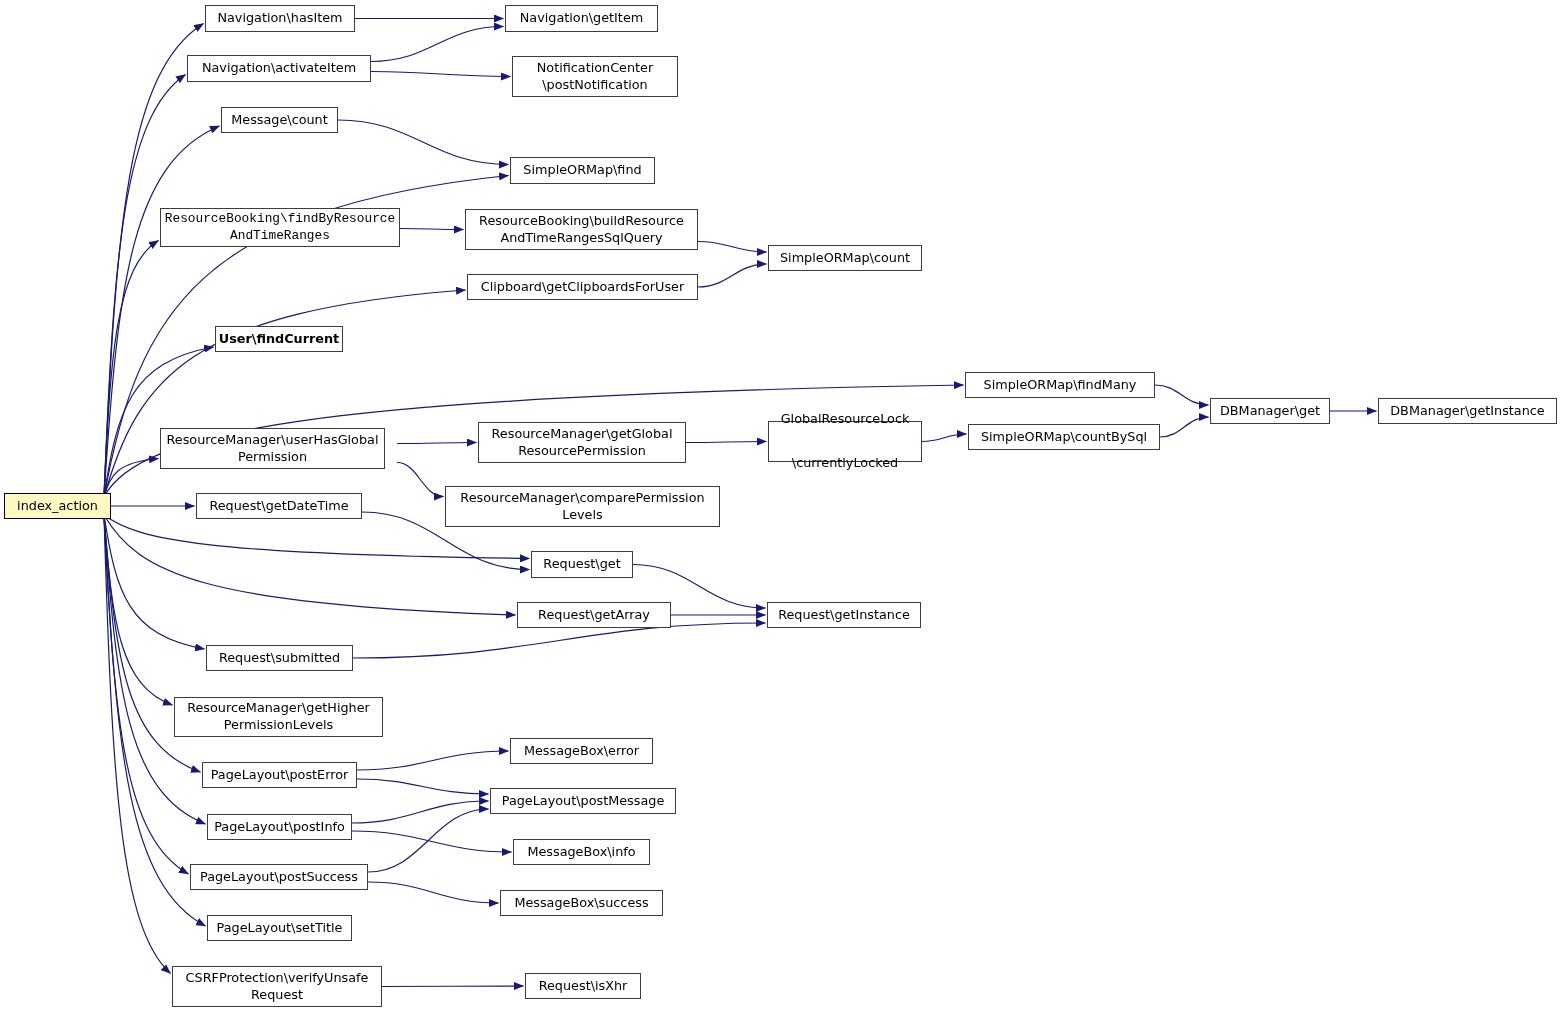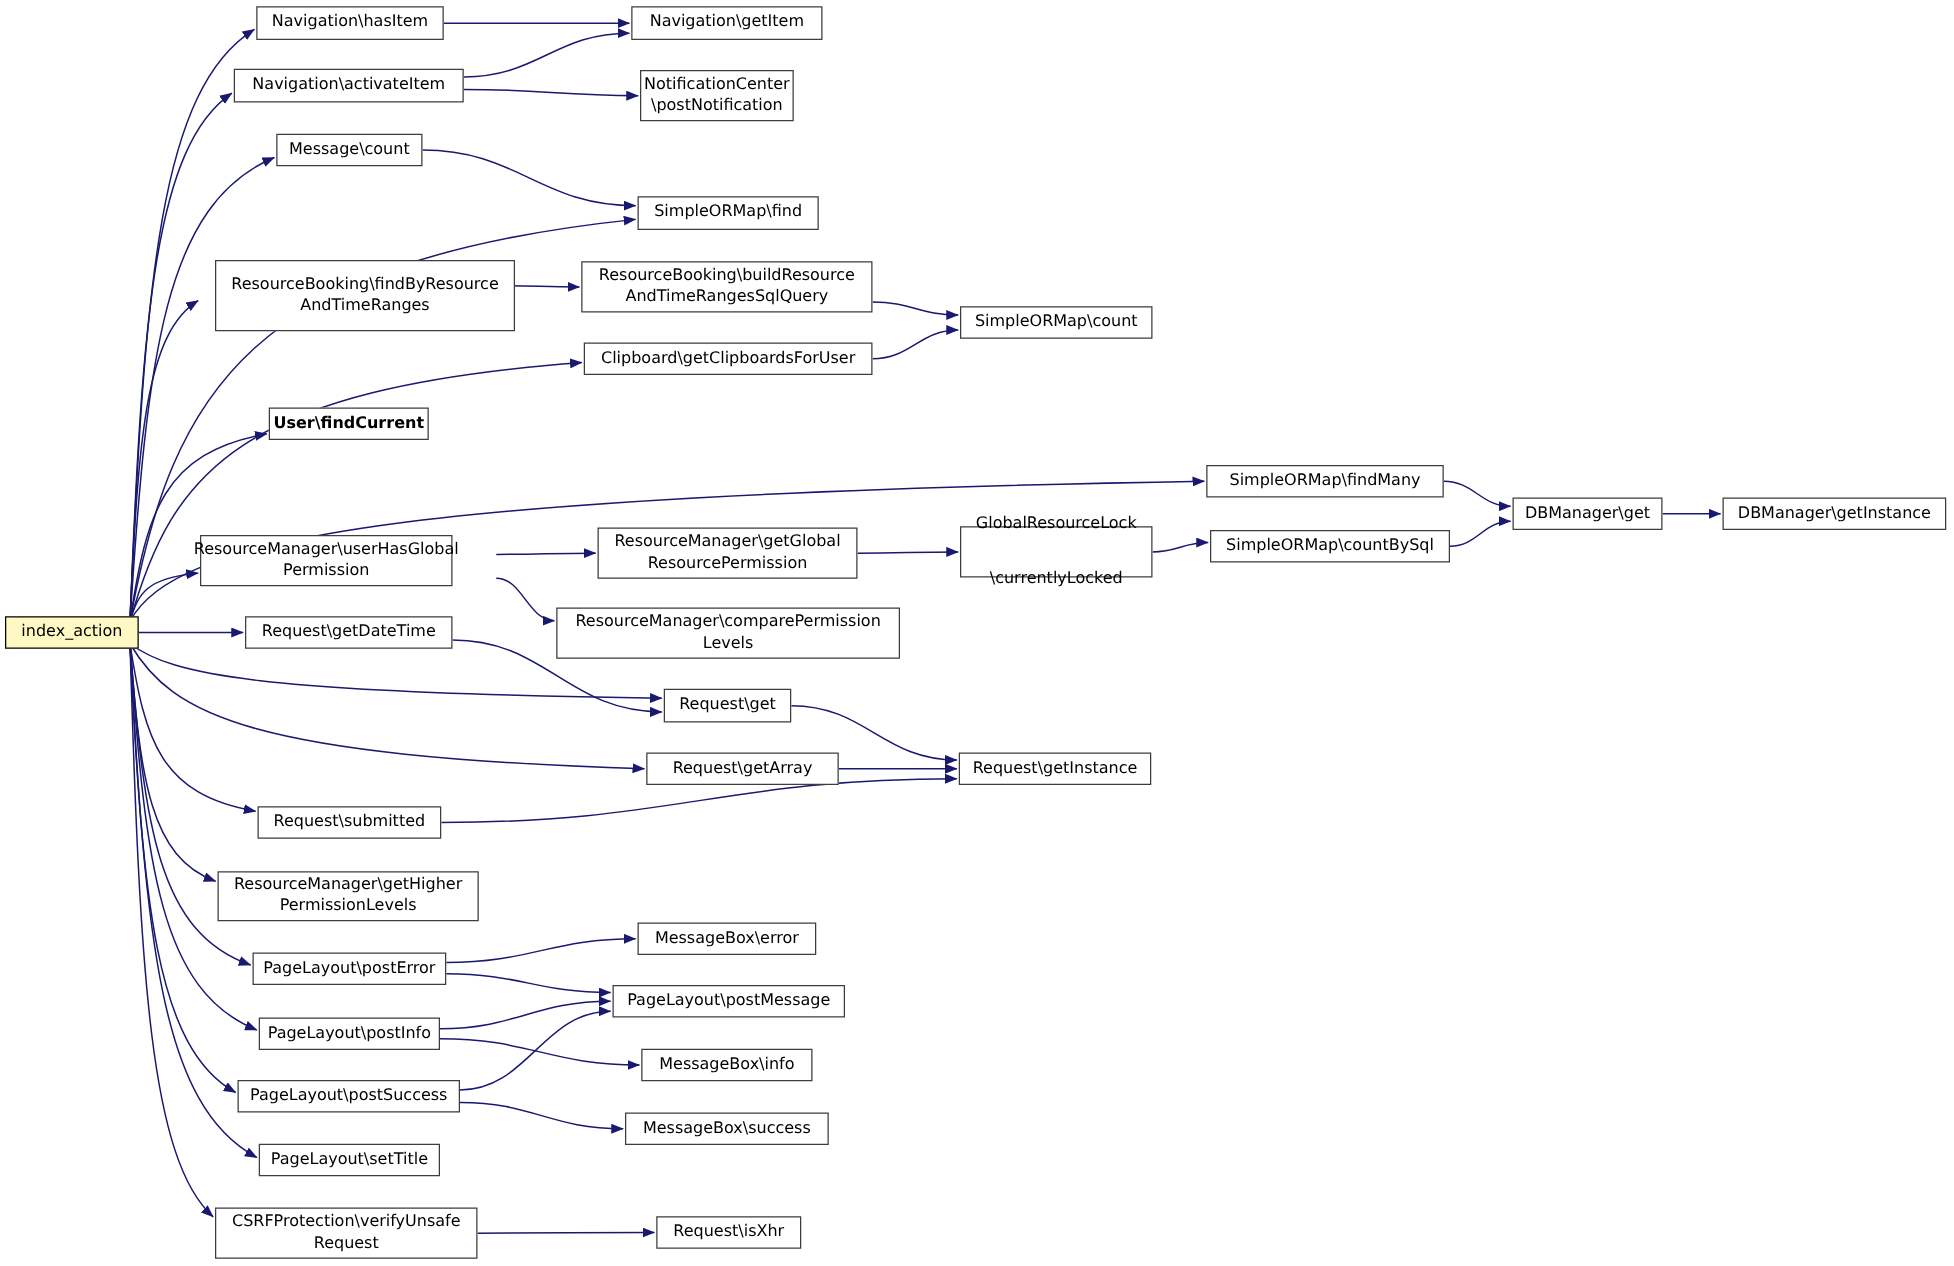--- a/index.html
+++ b/index.html
@@ -115,31 +115,31 @@
       </div>
       <div class="node" style="left: 205px; top: 5px; width: 150px; height: 27px;">
         <span>Navigation\hasItem</span>
       </div>
       <div class="node" style="left: 505px; top: 5px; width: 153px; height: 27px;">
         <span>Navigation\getItem</span>
       </div>
       <div class="node" style="left: 187px; top: 55px; width: 184px; height: 27px;">
         <span>Navigation\activateItem</span>
       </div>
-      <div class="node" style="left: 512px; top: 56px; width: 123px; height: 41px; justify-content: center;">
+      <div class="node" style="left: 512px; top: 56px; width: 166px; height: 41px; justify-content: center;">
         <span>NotificationCenter</span>
         <span>\postNotification</span>
       </div>
       <div class="node" style="left: 221px; top: 107px; width: 117px; height: 26px;">
         <span>Message\count</span>
       </div>
       <div class="node" style="left: 510px; top: 157px; width: 145px; height: 27px;">
         <span>SimpleORMap\find</span>
       </div>
-      <div class="node" style="left: 172px; top: 208px; width: 240px; height: 57px;">
+      <div class="node" style="left: 160px; top: 208px; width: 240px; height: 39px; font-family: Liberation Mono, monospace;">
         <span>ResourceBooking\findByResource</span>
         <span>AndTimeRanges</span>
       </div>
       <div class="node" style="left: 465px; top: 209px; width: 233px; height: 41px;">
         <span>ResourceBooking\buildResource</span>
         <span>AndTimeRangesSqlQuery</span>
       </div>
       <div class="node" style="left: 768px; top: 245px; width: 154px; height: 26px;">
         <span>SimpleORMap\count</span>
       </div>
@@ -151,21 +151,21 @@
       </div>
       <div class="node" style="left: 965px; top: 372px; width: 190px; height: 26px;">
         <span>SimpleORMap\findMany</span>
       </div>
       <div class="node" style="left: 1210px; top: 398px; width: 120px; height: 26px;">
         <span>DBManager\get</span>
       </div>
       <div class="node" style="left: 1378px; top: 398px; width: 179px; height: 26px;">
         <span>DBManager\getInstance</span>
       </div>
-      <div class="node" style="left: 160px; top: 428px; width: 202px; height: 41px;">
+      <div class="node" style="left: 160px; top: 428px; width: 225px; height: 41px;">
         <span>ResourceManager\userHasGlobal</span>
         <span>Permission</span>
       </div>
       <div class="node" style="left: 478px; top: 422px; width: 208px; height: 41px;">
         <span>ResourceManager\getGlobal</span>
         <span>ResourcePermission</span>
       </div>
       <div class="node" style="left: 768px; top: 421px; width: 154px; height: 41px; gap: 27px;">
         <span>GlobalResourceLock</span>
         <span>\currentlyLocked</span>

